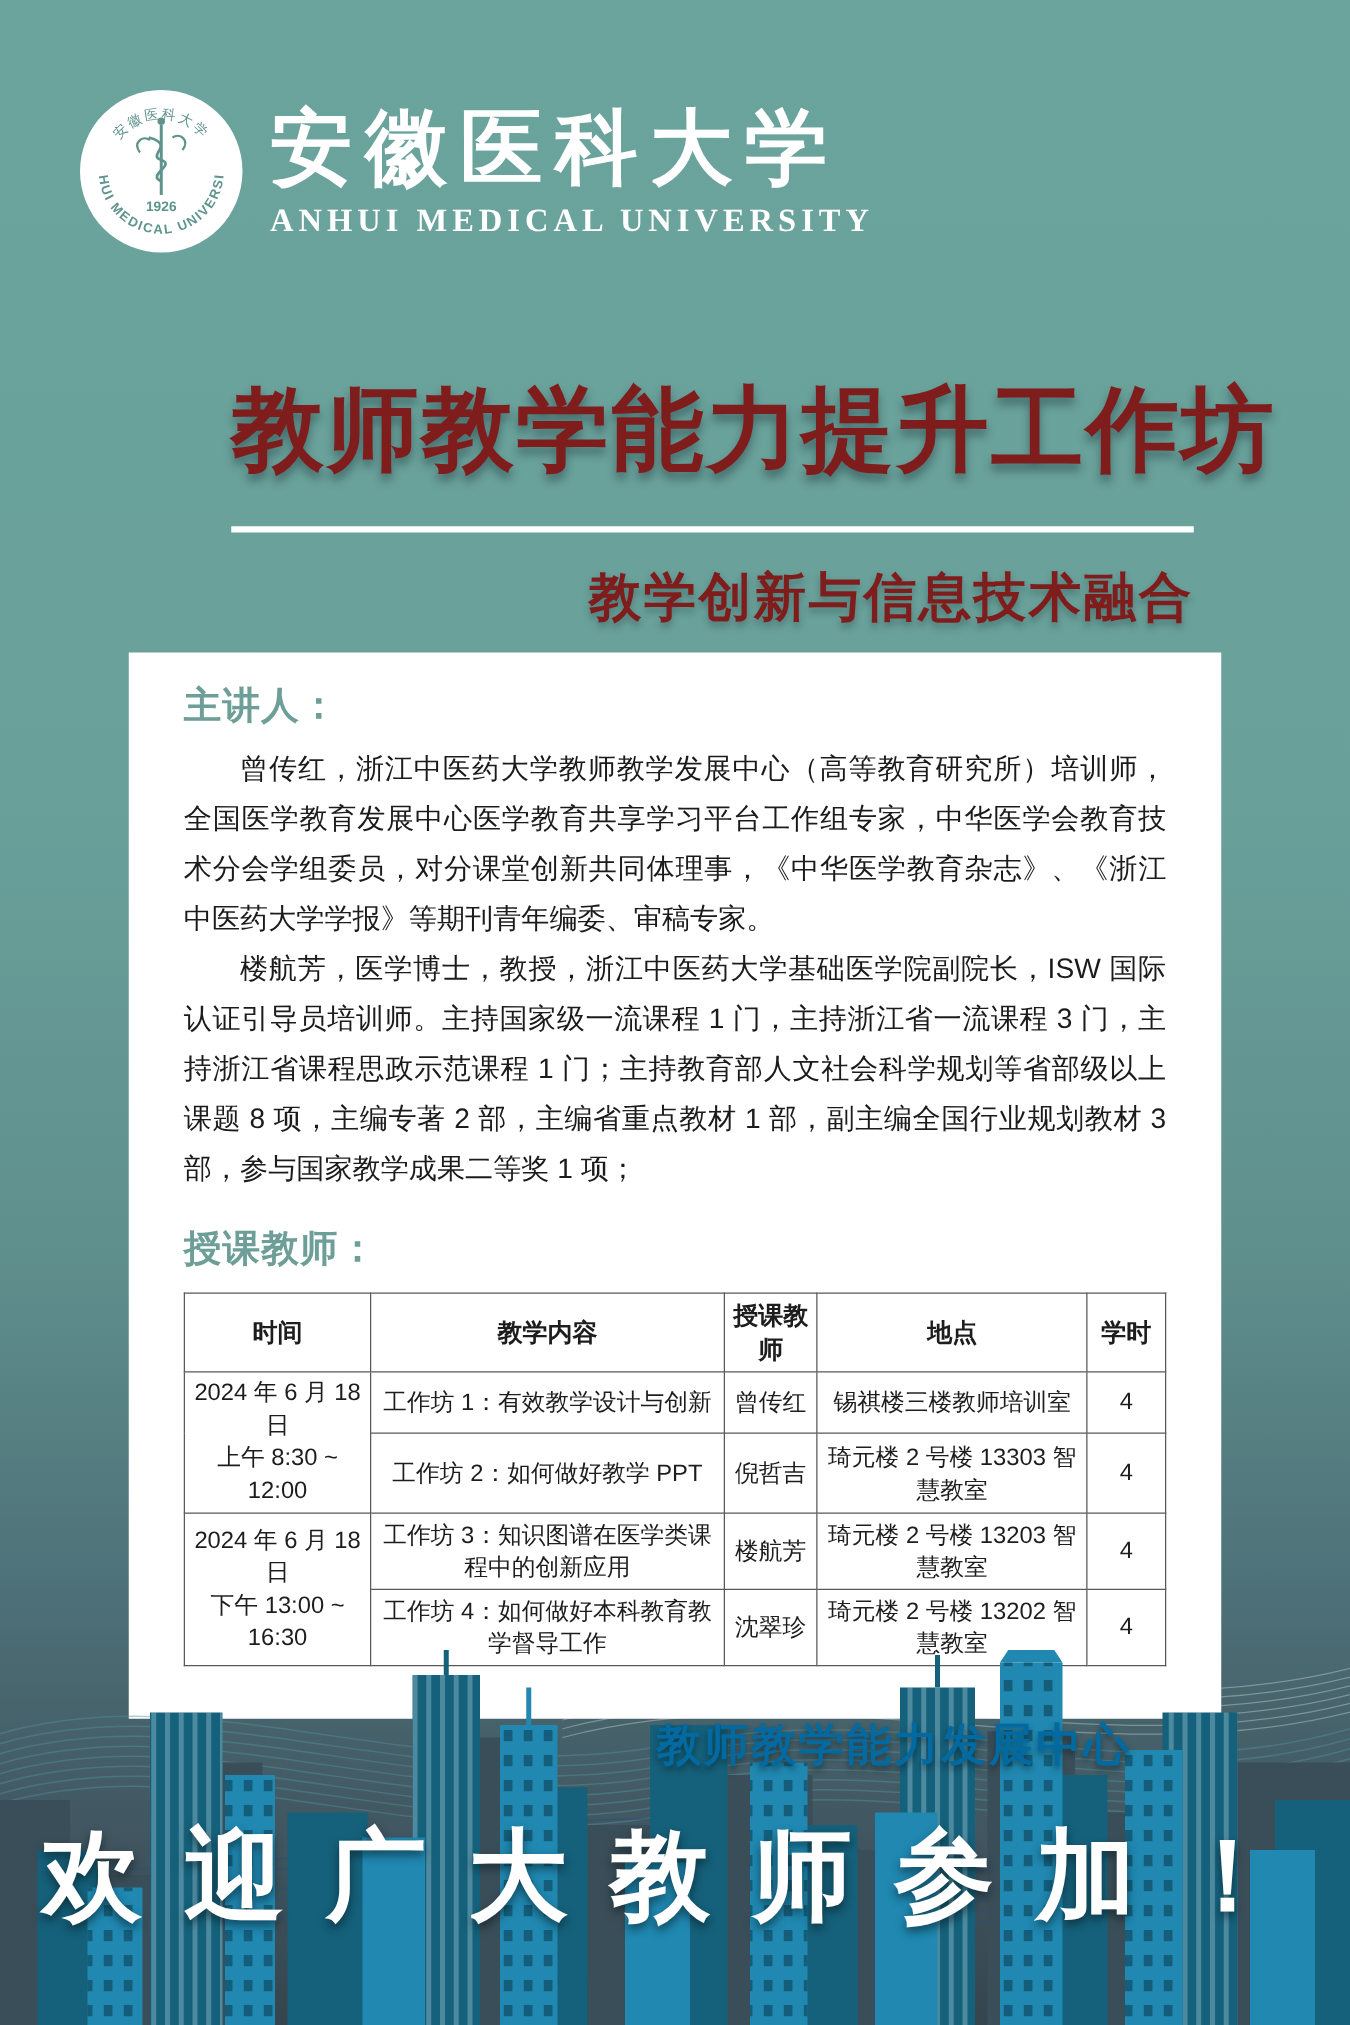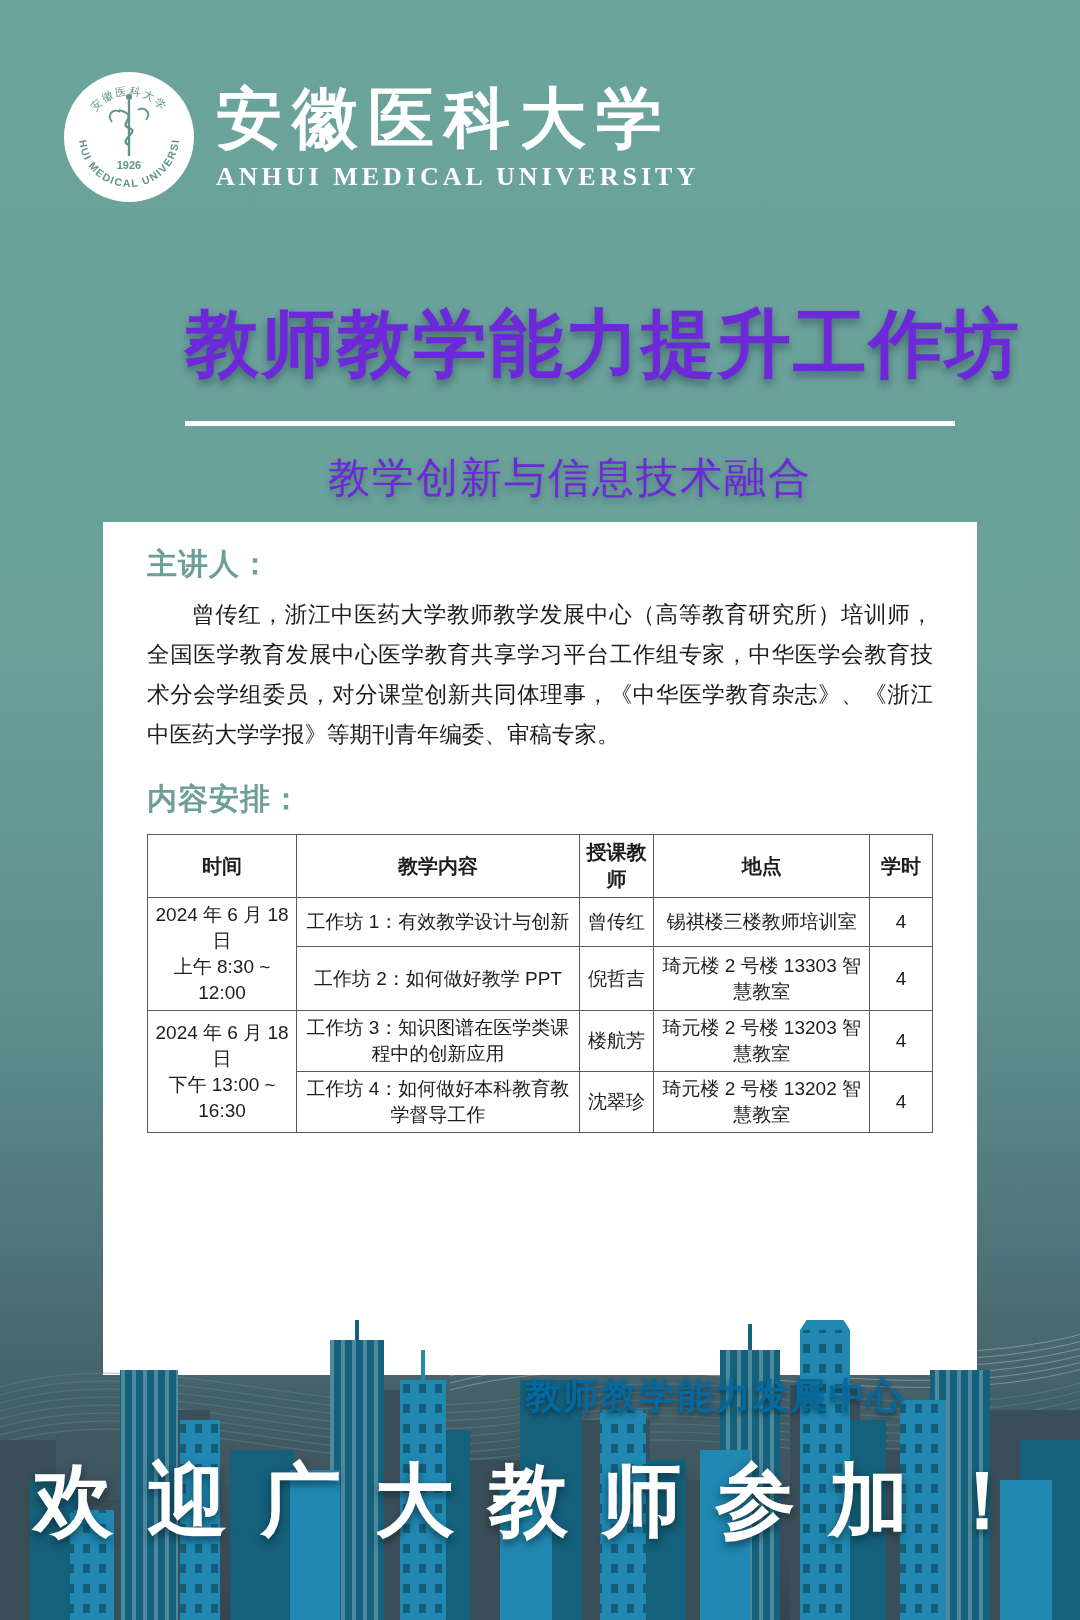--- a/index.html
+++ b/index.html
@@ -8,25 +8,25 @@
     font-family:"Liberation Sans",sans-serif;
     background:linear-gradient(180deg,#6ba49d 0%,#69a09a 40%,#5f8f8d 62%,#4e7279 78%,#415761 90%,#35454e 100%);
   }
   
   .logo-row{position:absolute;left:62px;top:70px;display:flex;align-items:center;}
   .seal{width:134px;height:134px;flex:0 0 auto;}
   .univ-names{margin-left:20px;color:#ffffff;}
   .zh-name{font-family:"DejaVu Serif",serif;font-weight:700;font-size:66px;line-height:1.1;letter-spacing:10px;}
   .en-name{font-family:"Liberation Serif",serif;font-weight:700;font-size:26px;letter-spacing:4px;margin-top:8px;}
   
-  .title-block{position:absolute;left:185px;right:125px;top:295px;color:#6d28d9;}
+  .title-block{position:absolute;left:185px;right:125px;top:295px;color:#7f1d1d;}
   .main-title{font-size:74px;font-weight:900;letter-spacing:2px;text-align:center;white-space:nowrap;
     text-shadow:0 5px 8px rgba(25,45,50,.45);}
   .divider{height:5px;background:#ffffff;margin-top:26px;}
-  .subtitle{font-size:42px;font-weight:400;text-align:center;margin-top:24px;letter-spacing:2px;
+  .subtitle{font-size:42px;font-weight:700;text-align:right;margin-top:24px;letter-spacing:2px;
     text-shadow:0 4px 6px rgba(25,45,50,.35);}
   
   .card{position:absolute;left:103px;top:522px;width:874px;height:853px;background:#ffffff;
     box-sizing:border-box;padding:22px 44px 0 44px;}
   .section-heading{color:#6d9f98;font-size:30px;font-weight:800;letter-spacing:1px;}
   .speakers{margin-top:10px;}
   .speakers p{margin:0;font-size:22.5px;line-height:40px;color:#1b1b1b;text-align:justify;text-indent:2em;}
   .schedule-heading{margin-top:24px;}
   table.schedule{border-collapse:collapse;width:100%;margin-top:14px;table-layout:fixed;}
   table.schedule th,table.schedule td{border:1.5px solid #58595b;text-align:center;vertical-align:middle;
@@ -76,23 +76,24 @@
 <div class="title-block">
   <div class="main-title">教师教学能力提升工作坊</div>
   <div class="divider"></div>
   <div class="subtitle">教学创新与信息技术融合</div>
 </div>
 
 <div class="card">
   <div class="section-heading">主讲人：</div>
   <div class="speakers">
     <p>曾传红，浙江中医药大学教师教学发展中心（高等教育研究所）培训师，全国医学教育发展中心医学教育共享学习平台工作组专家，中华医学会教育技术分会学组委员，对分课堂创新共同体理事，《中华医学教育杂志》、《浙江中医药大学学报》等期刊青年编委、审稿专家。</p>
+    <p>楼航芳，医学博士，教授，浙江中医药大学基础医学院副院长，ISW 国际认证引导员培训师。主持国家级一流课程 1 门，主持浙江省一流课程 3 门，主持浙江省课程思政示范课程 1 门；主持教育部人文社会科学规划等省部级以上课题 8 项，主编专著 2 部，主编省重点教材 1 部，副主编全国行业规划教材 3 部，参与国家教学成果二等奖 1 项；</p>
   </div>
 
-  <div class="section-heading schedule-heading">内容安排：</div>
+  <div class="section-heading schedule-heading">授课教师：</div>
 
   <table class="schedule">
     <colgroup>
       <col style="width:19%">
         <col style="width:36%">
         <col style="width:9.5%">
         <col style="width:27.5%">
         <col style="width:8%">
     </colgroup>
     <thead>

